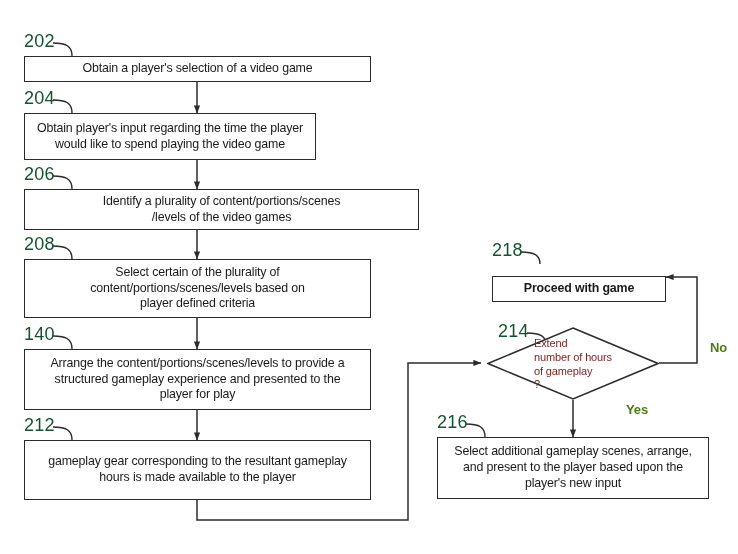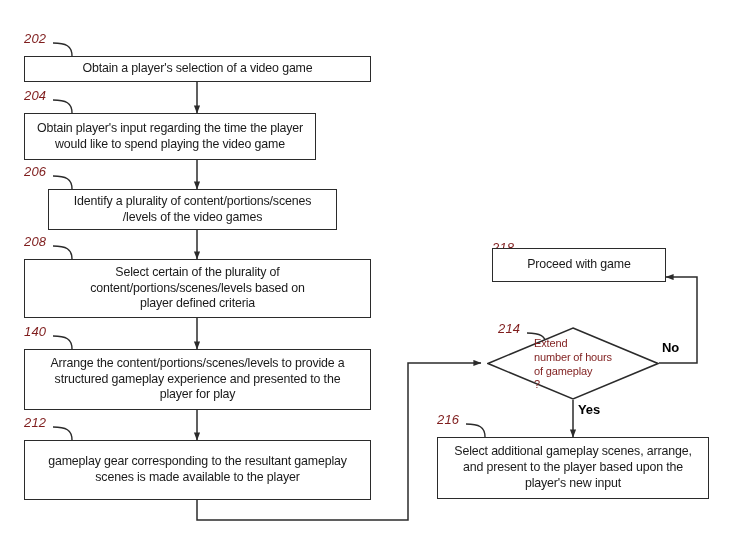--- a/index.html
+++ b/index.html
@@ -65,33 +65,33 @@
     color: #7f1d1d;
     letter-spacing: -0.15px;
   }
   .diamond-label span.txt {
     display: block;
     white-space: pre-line;
     transform: translateY(1px);
   }
   .refnum {
     position: absolute;
-    font-size: 13px;
-    color: #7f1d1d;
+    font-size: 18px;
+    color: #14532d;
     letter-spacing: 0.2px;
     white-space: nowrap;
-    font-style: italic;
   }
   .edgelabel {
     position: absolute;
     font-size: 13px;
     font-weight: bold;
-    color: #000000;
+    color: #4d7c0f;
     white-space: nowrap;
     letter-spacing: -0.1px;
+    margin-left: 48px;
   }
 </style>
 </head>
 <body>
 
 <div id="figure">
 
   <svg class="wires" viewBox="0 0 738 554" xmlns="http://www.w3.org/2000/svg">
     <defs>
       <marker id="arrow" markerWidth="9" markerHeight="9" refX="7.6" refY="3.1" orient="auto" markerUnits="userSpaceOnUse">
@@ -135,21 +135,21 @@
     <span class="txt">Obtain a player's selection of a video game</span>
   </div>
 
   <div class="refnum" style="left:24px; top:88px;">204</div>
   <div class="node" style="left:24px; top:113px; width:292px; height:47px;">
     <span class="txt">Obtain player's input regarding the time the player
 would like to spend playing the video game</span>
   </div>
 
   <div class="refnum" style="left:24px; top:164px;">206</div>
-  <div class="node" style="left:24px; top:189px; width:289px; height:41px;margin-left:24px;">
+  <div class="node" style="left:24px; top:189px; width:395px; height:41px;">
     <span class="txt">Identify a plurality of content/portions/scenes
 /levels of the video games</span>
   </div>
 
   <div class="refnum" style="left:24px; top:234px;">208</div>
   <div class="node" style="left:24px; top:259px; width:347px; height:59px;align-items:center;">
     <span class="txt">Select certain of the plurality of
 content/portions/scenes/levels based on
 player defined criteria</span>
   </div>
@@ -157,25 +157,25 @@
   <div class="refnum" style="left:24px; top:324px;">140</div>
   <div class="node" style="left:24px; top:349px; width:347px; height:61px;align-items:center;">
     <span class="txt">Arrange the content/portions/scenes/levels to provide a
 structured gameplay experience and presented to the
 player for play</span>
   </div>
 
   <div class="refnum" style="left:24px; top:415px;">212</div>
   <div class="node" style="left:24px; top:440px; width:347px; height:60px;">
     <span class="txt">gameplay gear corresponding to the resultant gameplay
-scenes is made available to the player</span>
+hours is made available to the player</span>
   </div>
 
   <div class="refnum" style="left:492px; top:240px;">218</div>
-  <div class="node" style="left:492px; top:248px; width:174px; height:34px;">
+  <div class="node" style="left:492px; top:276px; width:174px; height:26px;font-weight:bold;">
     <span class="txt">Proceed with game</span>
   </div>
 
   <div class="refnum" style="left:498px; top:321px;">214</div>
   <div class="diamond-wrap" style="left:487px; top:327px; width:172px; height:73px;">
     <svg width="172" height="73" viewBox="0 0 172 73" xmlns="http://www.w3.org/2000/svg">
       <polygon points="86,1 171,36.5 86,72 1,36.5" fill="#ffffff" stroke="#2b2b2b" stroke-width="1.5"></polygon>
     </svg>
     <div class="diamond-label">
       <span class="txt">Extend

